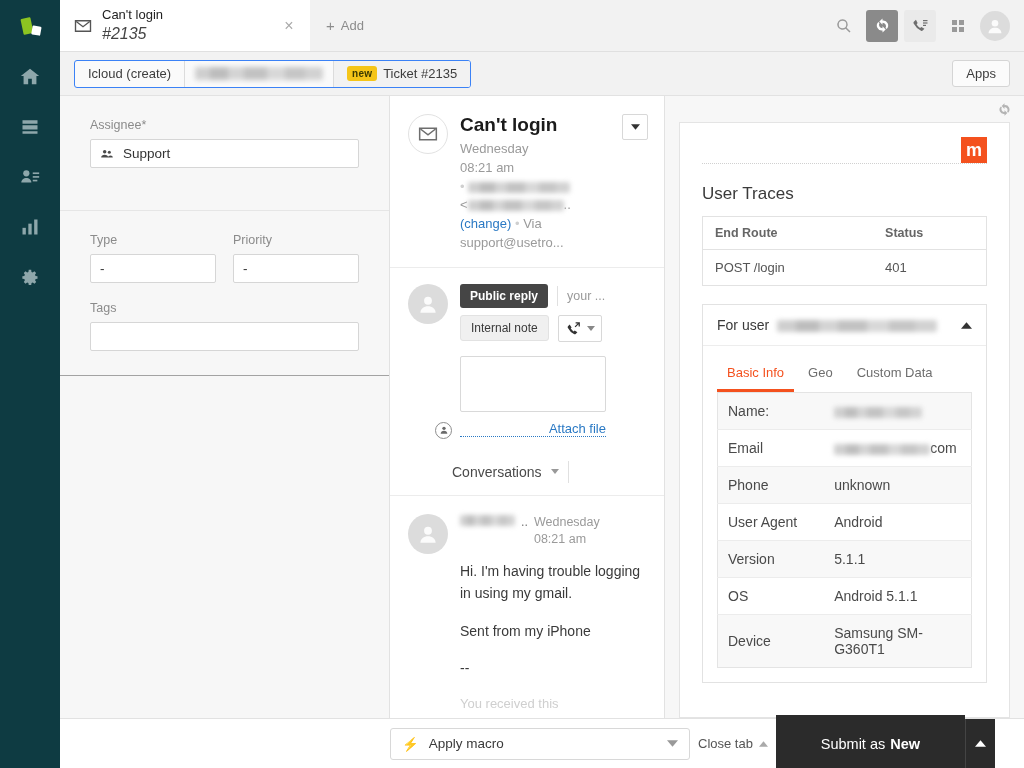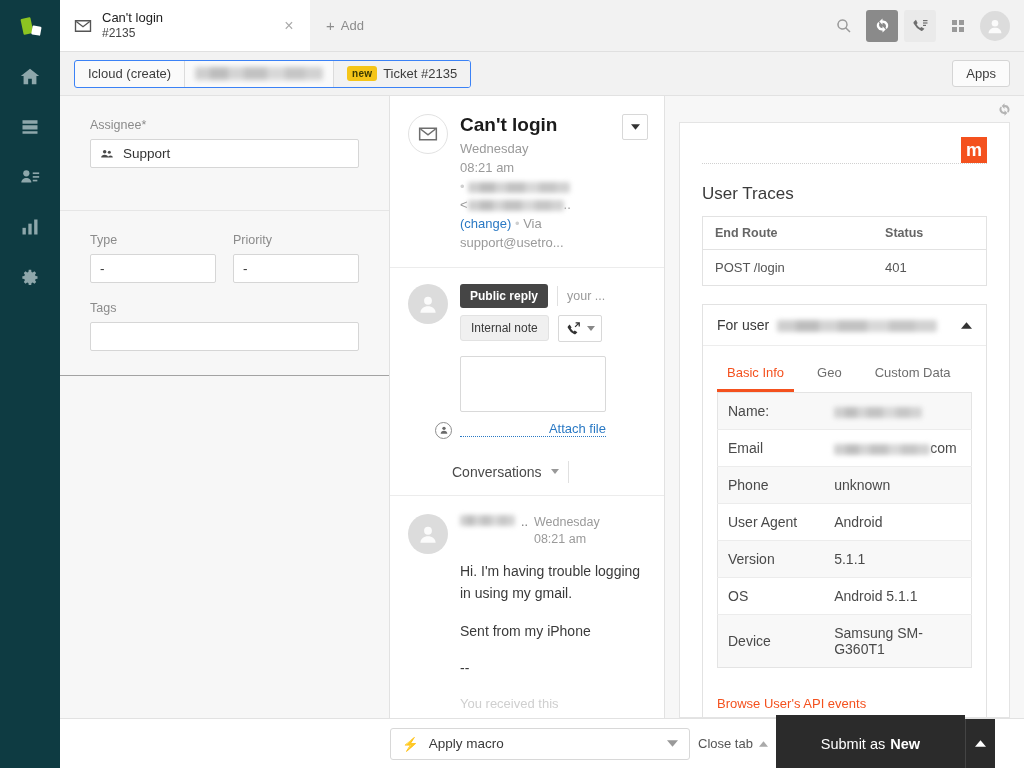--- a/index.html
+++ b/index.html
@@ -45,21 +45,21 @@
   }
   .tab {
     width: 250px; background: #fff;
     display: flex; align-items: center;
     padding: 0 10px 0 14px;
     position: relative;
   }
   .tab .env { margin-right: 10px; color: #555; display: flex; align-items: center; }
   .tab-text { flex: 1; line-height: 1.25; }
   .tab-title { font-size: 13px; color: #222; }
-  .tab-sub { font-size: 12px; color: #444; }
+  .tab-sub { font-size: 16px; color: #444; font-style: italic; }
   .tab-close {
     width: 22px; height: 22px; color: #aaa; font-size: 16px;
     display: flex; align-items: center; justify-content: center; cursor: pointer;
   }
   .addtab {
     display: flex; align-items: center; gap: 6px;
     padding: 0 16px; color: #8c8c8c; font-size: 13px; cursor: pointer;
   }
   .addtab .plus { font-size: 15px; }
   .tb-spacer { flex: 1; }
@@ -247,21 +247,21 @@
     padding: 9px 12px; border-bottom: 1px solid #e2e2e2; background: #fff;
   }
   table.traces td { font-size: 13px; padding: 10px 12px; color: #555; }
   td.route { color: #f4511e; }
   .foruser-box { border: 1px solid #e2e2e2; margin-top: 18px; }
   .fu-head {
     display: flex; align-items: center; justify-content: space-between;
     padding: 12px 14px; font-size: 14px; color: #3a3a3a;
     border-bottom: 1px solid #ededed; cursor: pointer;
   }
-  .tabs-row { display: flex; gap: 13px; padding: 12px 14px 0 14px; }
+  .tabs-row { display: flex; gap: 4px; padding: 12px 14px 0 14px; }
   .utab {
     font-size: 13px; padding: 7px 10px 9px 10px; color: #6e6e6e; cursor: pointer;
     border-bottom: 3px solid transparent;
   }
   .utab.active { color: #f4511e; border-bottom: 3px solid #f4511e; }
   .info-wrap { padding: 0 14px 14px 14px; }
   table.info { width: 100%; border-collapse: collapse; border: 1px solid #e4e4e4; }
   table.info tr { border-bottom: 1px solid #ececec; }
   table.info tr:last-child { border-bottom: none; }
   table.info tr:nth-child(odd) { background: #f8f8f8; }
@@ -630,21 +630,20 @@
                     <td class="k">OS</td>
                     <td>Android 5.1.1</td>
                   </tr>
                   <tr>
                     <td class="k">Device</td>
                     <td>Samsung SM-G360T1</td>
                   </tr>
                 </tbody>
               </table>
             </div>
-            <div class="browse">Browse User's API events</div>
           </div>
         </div>
       </section>
     </div>
 
     <footer class="footer">
       <div class="foot-left"></div>
       <div class="macro">
         <span class="bolt">⚡</span>
         <span>Apply macro</span>

